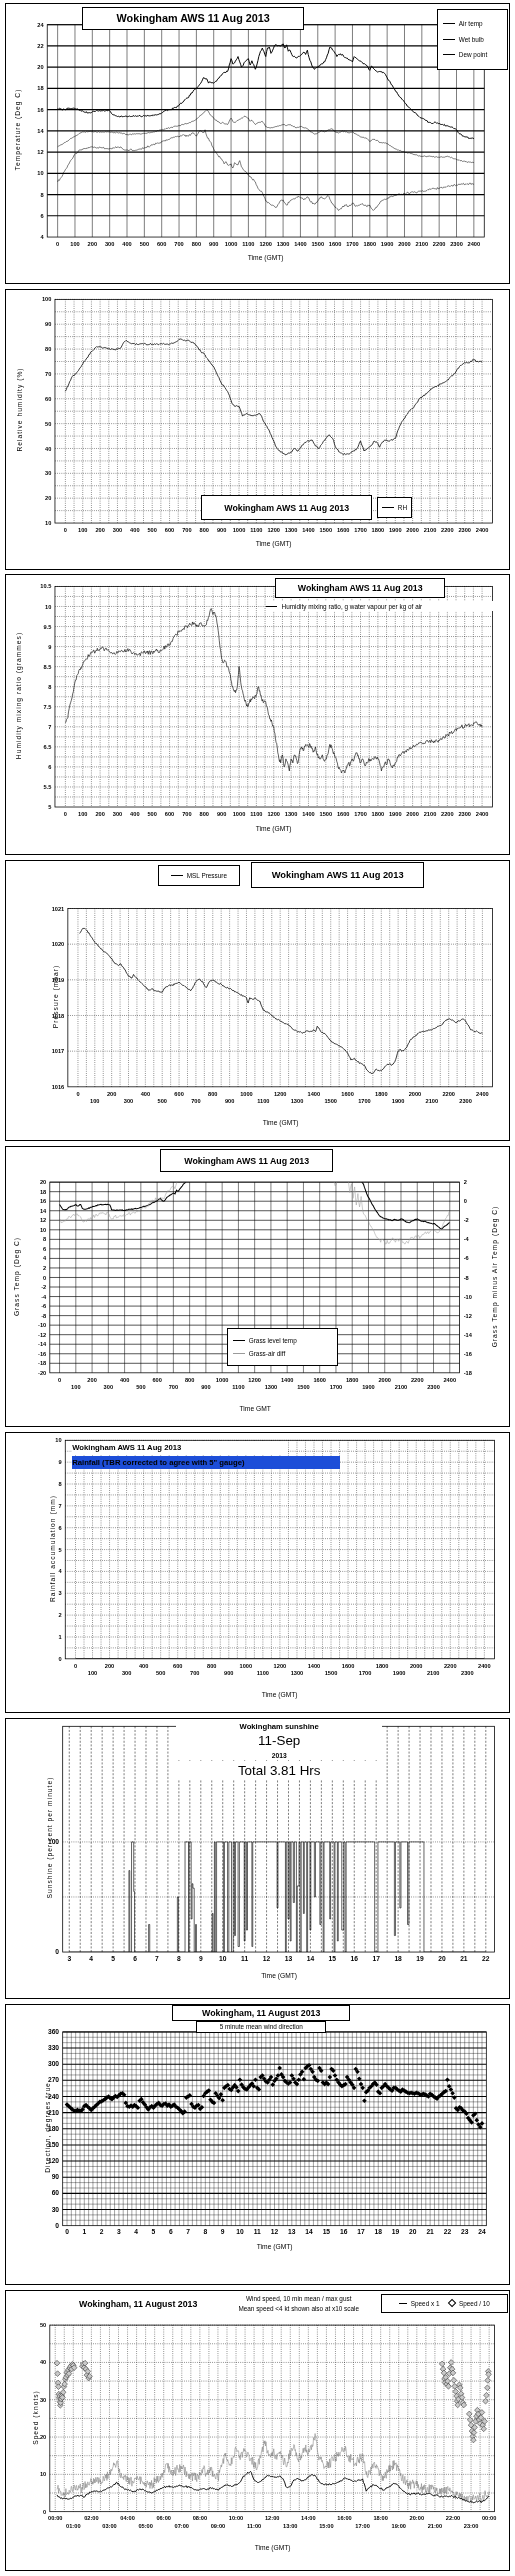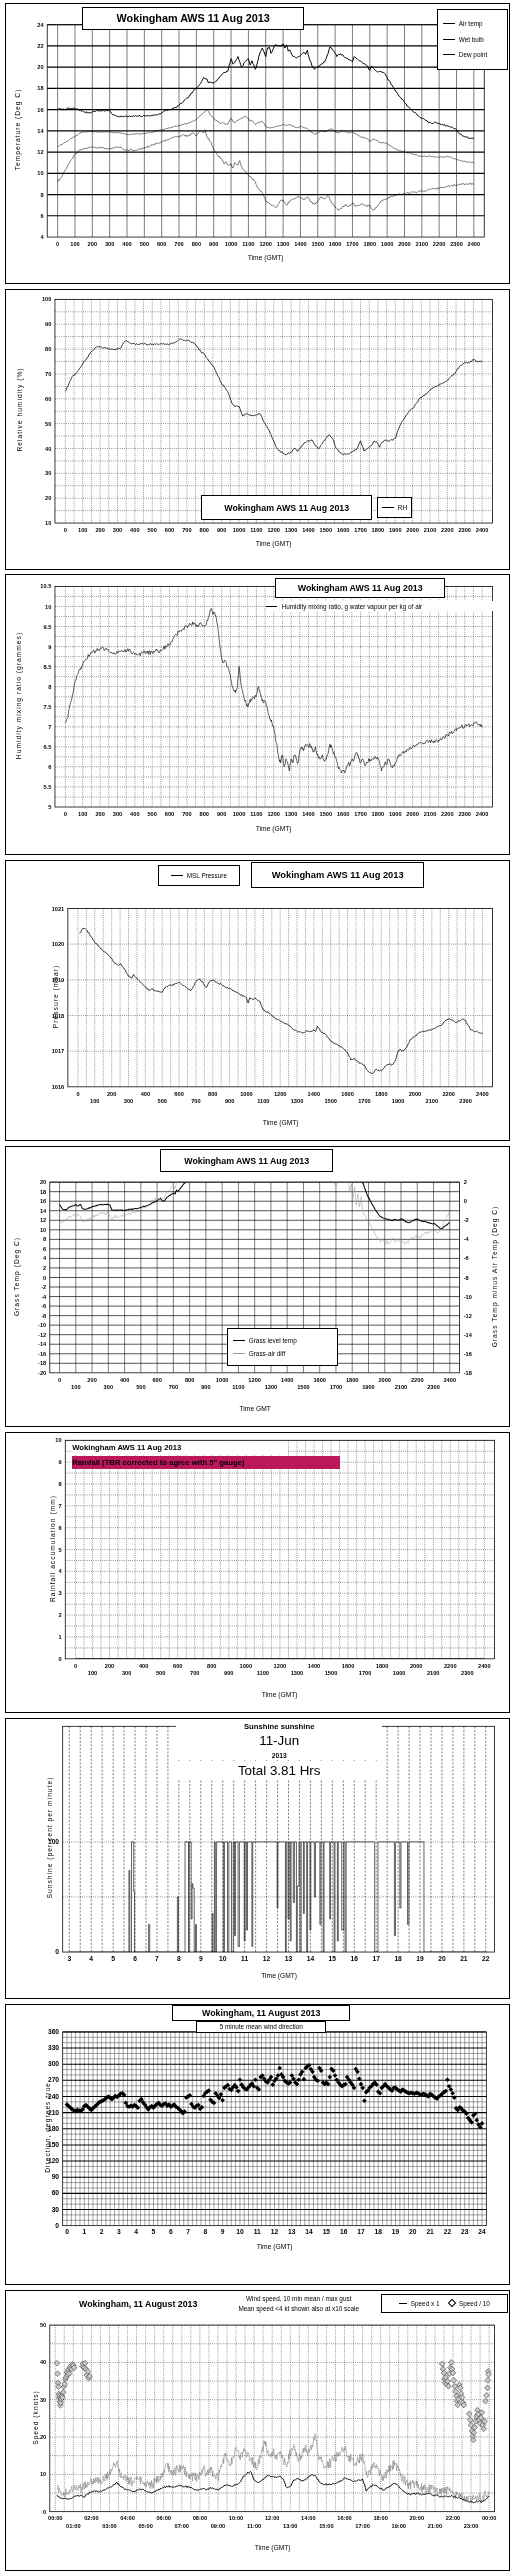--- a/index.html
+++ b/index.html
@@ -721,21 +721,21 @@
         <text x="729.8333333333334" y="455" text-anchor="middle" class="">1800</text>
         <text x="762.8888888888889" y="470" text-anchor="middle" class="">1900</text>
         <text x="795.9444444444445" y="455" text-anchor="middle" class="">2000</text>
         <text x="829" y="470" text-anchor="middle" class="">2100</text>
         <text x="862.0555555555555" y="455" text-anchor="middle" class="">2200</text>
         <text x="895.1111111111111" y="470" text-anchor="middle" class="">2300</text>
         <text x="928.1666666666666" y="455" text-anchor="middle" class="">2400</text>
         <path d="M134.8 438.0L928.2 438.0" fill="none" stroke="#000" stroke-width="2.5" clip-path="url(#cprain)"></path>
       </svg>
     <div class="box nob t15" style="left:66px;top:8.2px;width:216px;height:13.4px;justify-content:flex-start;background:#fff">Wokingham AWS 11 Aug 2013</div>
-    <div class="box nob t15" style="left:66px;top:23px;width:268px;height:13.4px;justify-content:flex-start;background:#be185d">Rainfall (TBR corrected to agree with 5" gauge)</div>
+    <div class="box nob t15" style="left:66px;top:23px;width:268px;height:13.4px;justify-content:flex-start;background:#1d4ed8">Rainfall (TBR corrected to agree with 5" gauge)</div>
     <div class="ylab" style="left:-57px;top:112px">Rainfall accumulation (mm)</div>
     <div class="xlab" style="left:59px;top:258px;width:429px">Time (GMT)</div>
   </section>
 
   <section class="panel" style="top:1718px">
     <svg viewBox="0 0 976 541">
         <line x1="122.76142131979695" x2="122.76142131979695" y1="14" y2="452" stroke="#000" stroke-width="1" stroke-dasharray="4,3"></line>
         <line x1="144.03045685279187" x2="144.03045685279187" y1="14" y2="452" stroke="#000" stroke-width="1" stroke-dasharray="4,3"></line>
         <line x1="165.29949238578678" x2="165.29949238578678" y1="14" y2="452" stroke="#000" stroke-width="1" stroke-dasharray="4,3"></line>
         <line x1="186.56852791878174" x2="186.56852791878174" y1="14" y2="452" stroke="#000" stroke-width="1" stroke-dasharray="4,3"></line>
@@ -797,22 +797,22 @@
         <text x="633.2182741116752" y="469" text-anchor="middle" class="big">15</text>
         <text x="675.756345177665" y="469" text-anchor="middle" class="big">16</text>
         <text x="718.2944162436548" y="469" text-anchor="middle" class="big">17</text>
         <text x="760.8324873096448" y="469" text-anchor="middle" class="big">18</text>
         <text x="803.3705583756346" y="469" text-anchor="middle" class="big">19</text>
         <text x="845.9086294416244" y="469" text-anchor="middle" class="big">20</text>
         <text x="888.4467005076143" y="469" text-anchor="middle" class="big">21</text>
         <text x="930.9847715736041" y="469" text-anchor="middle" class="big">22</text>
         <path d="M122.8 452.0L238.5 452.0L238.5 293.9L240.2 293.9L240.2 452.0L243.6 452.0L243.6 238.3L247.8 238.3L247.8 334.5L249.5 334.5L249.5 452.0L276.7 452.0L276.7 398.6L278.9 398.6L278.9 452.0L332.5 452.0L332.5 345.2L334.6 345.2L334.6 452.0L347.4 452.0L347.4 238.3L354.2 238.3L354.2 452.0L355.4 452.0L355.4 238.3L359.3 238.3L359.3 387.9L361.0 387.9L361.0 319.5L362.7 319.5L362.7 328.1L365.2 328.1L365.2 452.0L367.8 452.0L367.8 398.6L369.5 398.6L369.5 452.0L400.1 452.0L400.1 377.2L401.8 377.2L401.8 452.0L404.4 452.0L404.4 238.3L406.1 238.3L406.1 452.0L408.6 452.0L408.6 238.3L421.8 238.3L421.8 452.0L423.9 452.0L423.9 238.3L429.9 238.3L429.9 452.0L432.4 452.0L432.4 238.3L437.5 238.3L437.5 452.0L440.9 452.0L440.9 238.3L443.5 238.3L443.5 420.0L445.2 420.0L445.2 238.3L450.3 238.3L450.3 441.3L452.9 441.3L452.9 238.3L462.2 238.3L462.2 430.6L463.9 430.6L463.9 238.3L466.5 238.3L466.5 409.3L468.6 409.3L468.6 238.3L477.1 238.3L477.1 441.3L478.8 441.3L478.8 238.3L526.0 238.3L526.0 366.5L527.7 366.5L527.7 238.3L542.2 238.3L542.2 452.0L543.9 452.0L543.9 238.3L547.3 238.3L547.3 387.9L549.4 387.9L549.4 238.3L551.5 238.3L551.5 430.6L553.2 430.6L553.2 238.3L557.5 238.3L557.5 355.9L559.6 355.9L559.6 238.3L563.5 238.3L563.5 452.0L565.2 452.0L565.2 323.8L568.6 323.8L568.6 238.3L570.7 238.3L570.7 452.0L572.8 452.0L572.8 238.3L577.1 238.3L577.1 377.2L578.8 377.2L578.8 238.3L583.4 238.3L583.4 452.0L585.2 452.0L585.2 238.3L589.8 238.3L589.8 409.3L591.5 409.3L591.5 238.3L598.3 238.3L598.3 345.2L600.5 345.2L600.5 238.3L609.0 238.3L609.0 398.6L611.1 398.6L611.1 238.3L615.4 238.3L615.4 452.0L617.1 452.0L617.1 238.3L628.1 238.3L628.1 387.9L629.8 387.9L629.8 238.3L636.6 238.3L636.6 452.0L638.3 452.0L638.3 238.3L643.0 238.3L643.0 430.6L644.7 430.6L644.7 238.3L651.5 238.3L651.5 409.3L655.3 409.3L655.3 238.3L657.9 238.3L657.9 452.0L660.0 452.0L660.0 238.3L715.3 238.3L715.3 452.0L721.7 452.0L721.7 238.3L753.6 238.3L753.6 420.0L755.7 420.0L755.7 238.3L764.2 238.3L764.2 366.5L766.4 366.5L766.4 238.3L779.1 238.3L779.1 398.6L781.7 398.6L781.7 238.3L811.0 238.3L811.0 452.0L931.0 452.0" fill="none" stroke="#000" stroke-width="1.2" clip-path="url(#cpsun)"></path>
       </svg>
-    <div class="box nob t15" style="left:170px;top:2.1px;width:206px;height:10.3px">Sunshine sunshine</div>
-    <div class="box nob t26" style="left:170px;top:12.4px;width:206px;height:18.5px">11-Jun</div>
+    <div class="box nob t15" style="left:170px;top:2.1px;width:206px;height:10.3px">Wokingham sunshine</div>
+    <div class="box nob t26" style="left:170px;top:12.4px;width:206px;height:18.5px">11-Sep</div>
     <div class="box nob t13" style="left:170px;top:32px;width:206px;height:9.3px">2013</div>
     <div class="box nob t26" style="left:170px;top:42px;width:206px;height:18.5px">Total 3.81 Hrs</div>
     <div class="ylab" style="left:-60px;top:115px">Sunshine (per cent per minute)</div>
     <div class="xlab" style="left:57px;top:253px;width:432px">Time (GMT)</div>
   </section>
 
   <section class="panel" style="top:2004px">
     <svg viewBox="0 0 976 541">
         <line x1="118.38775510204081" x2="118.38775510204081" y1="52" y2="428" stroke="#000" stroke-width="0.7"></line>
         <line x1="126.77551020408163" x2="126.77551020408163" y1="52" y2="428" stroke="#000" stroke-width="0.7"></line>

